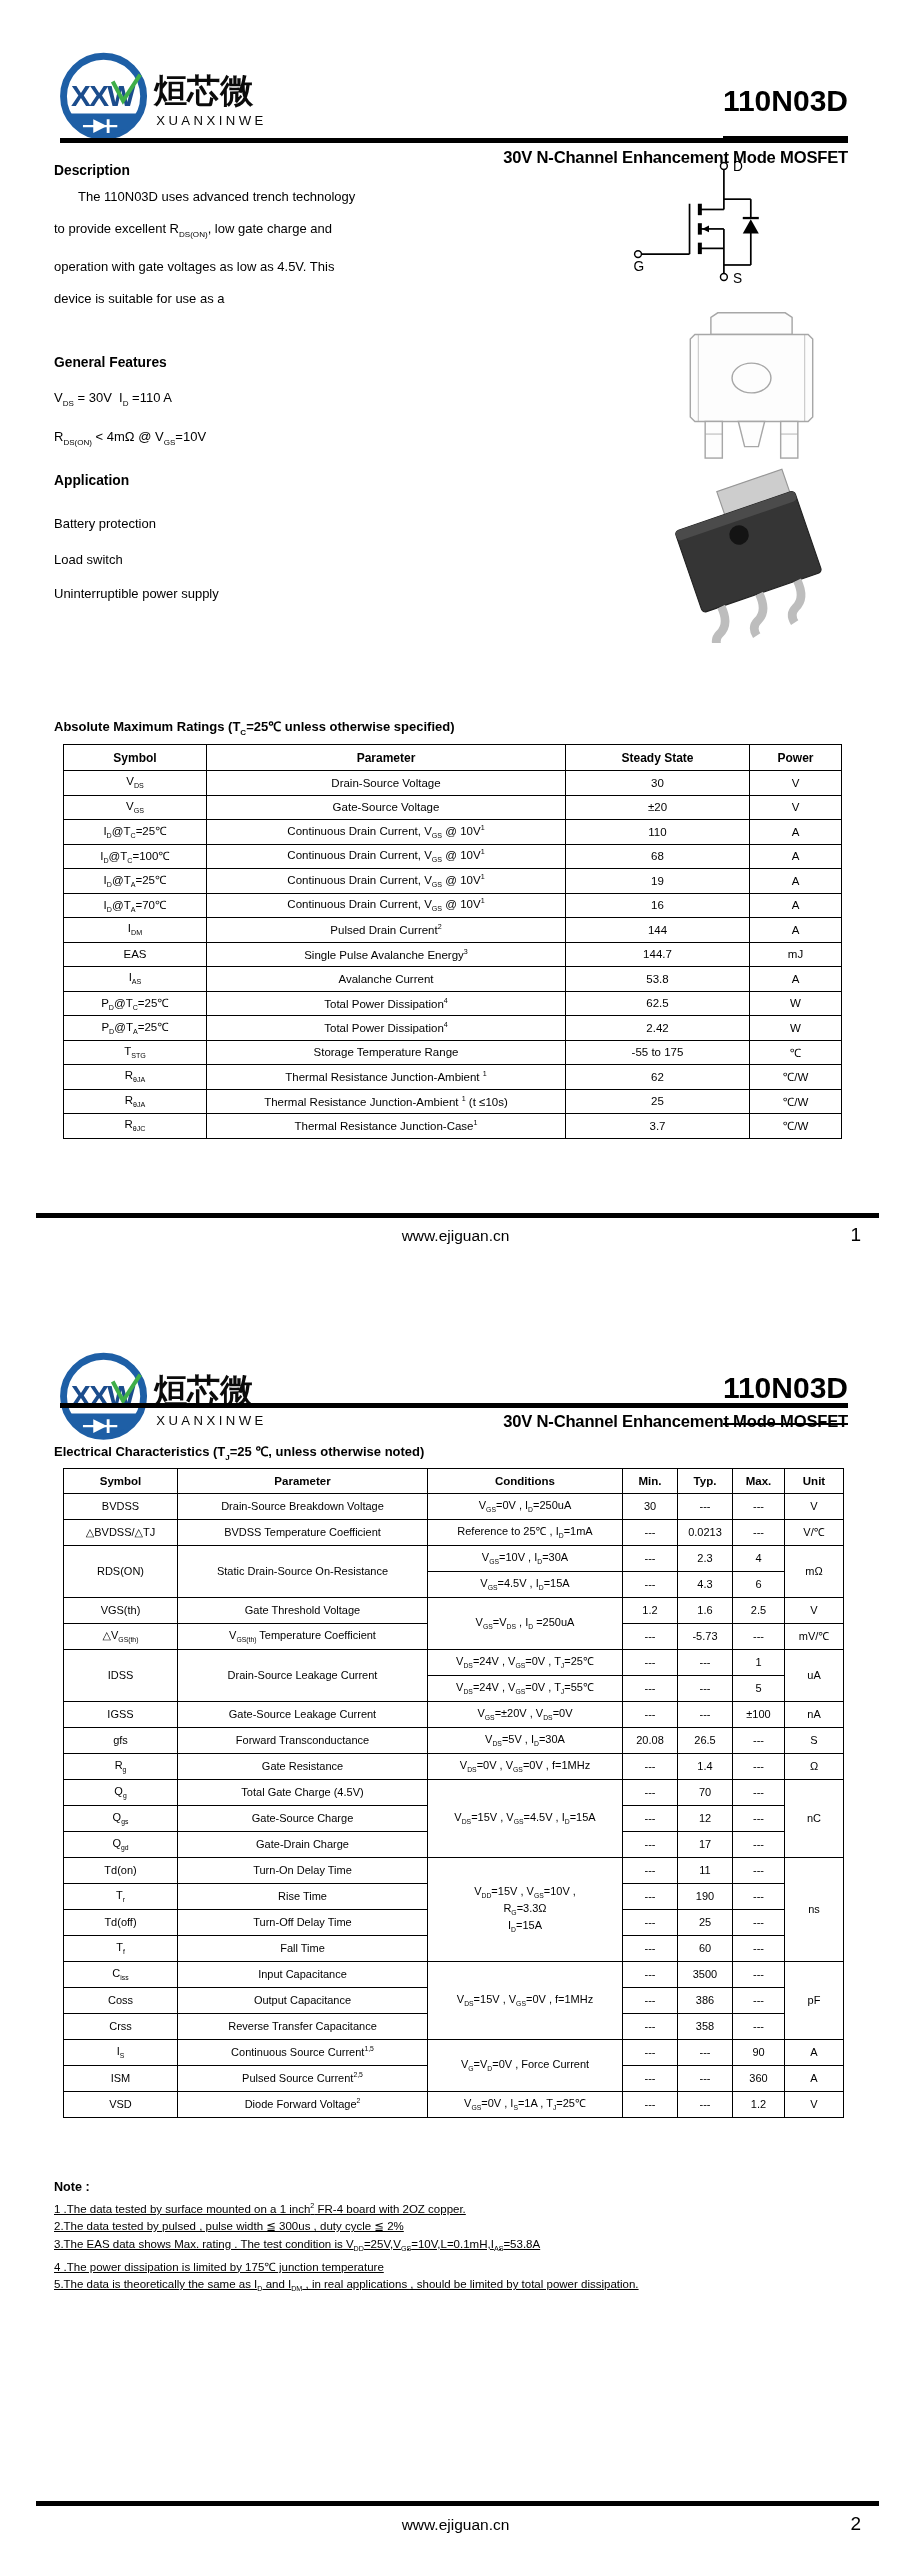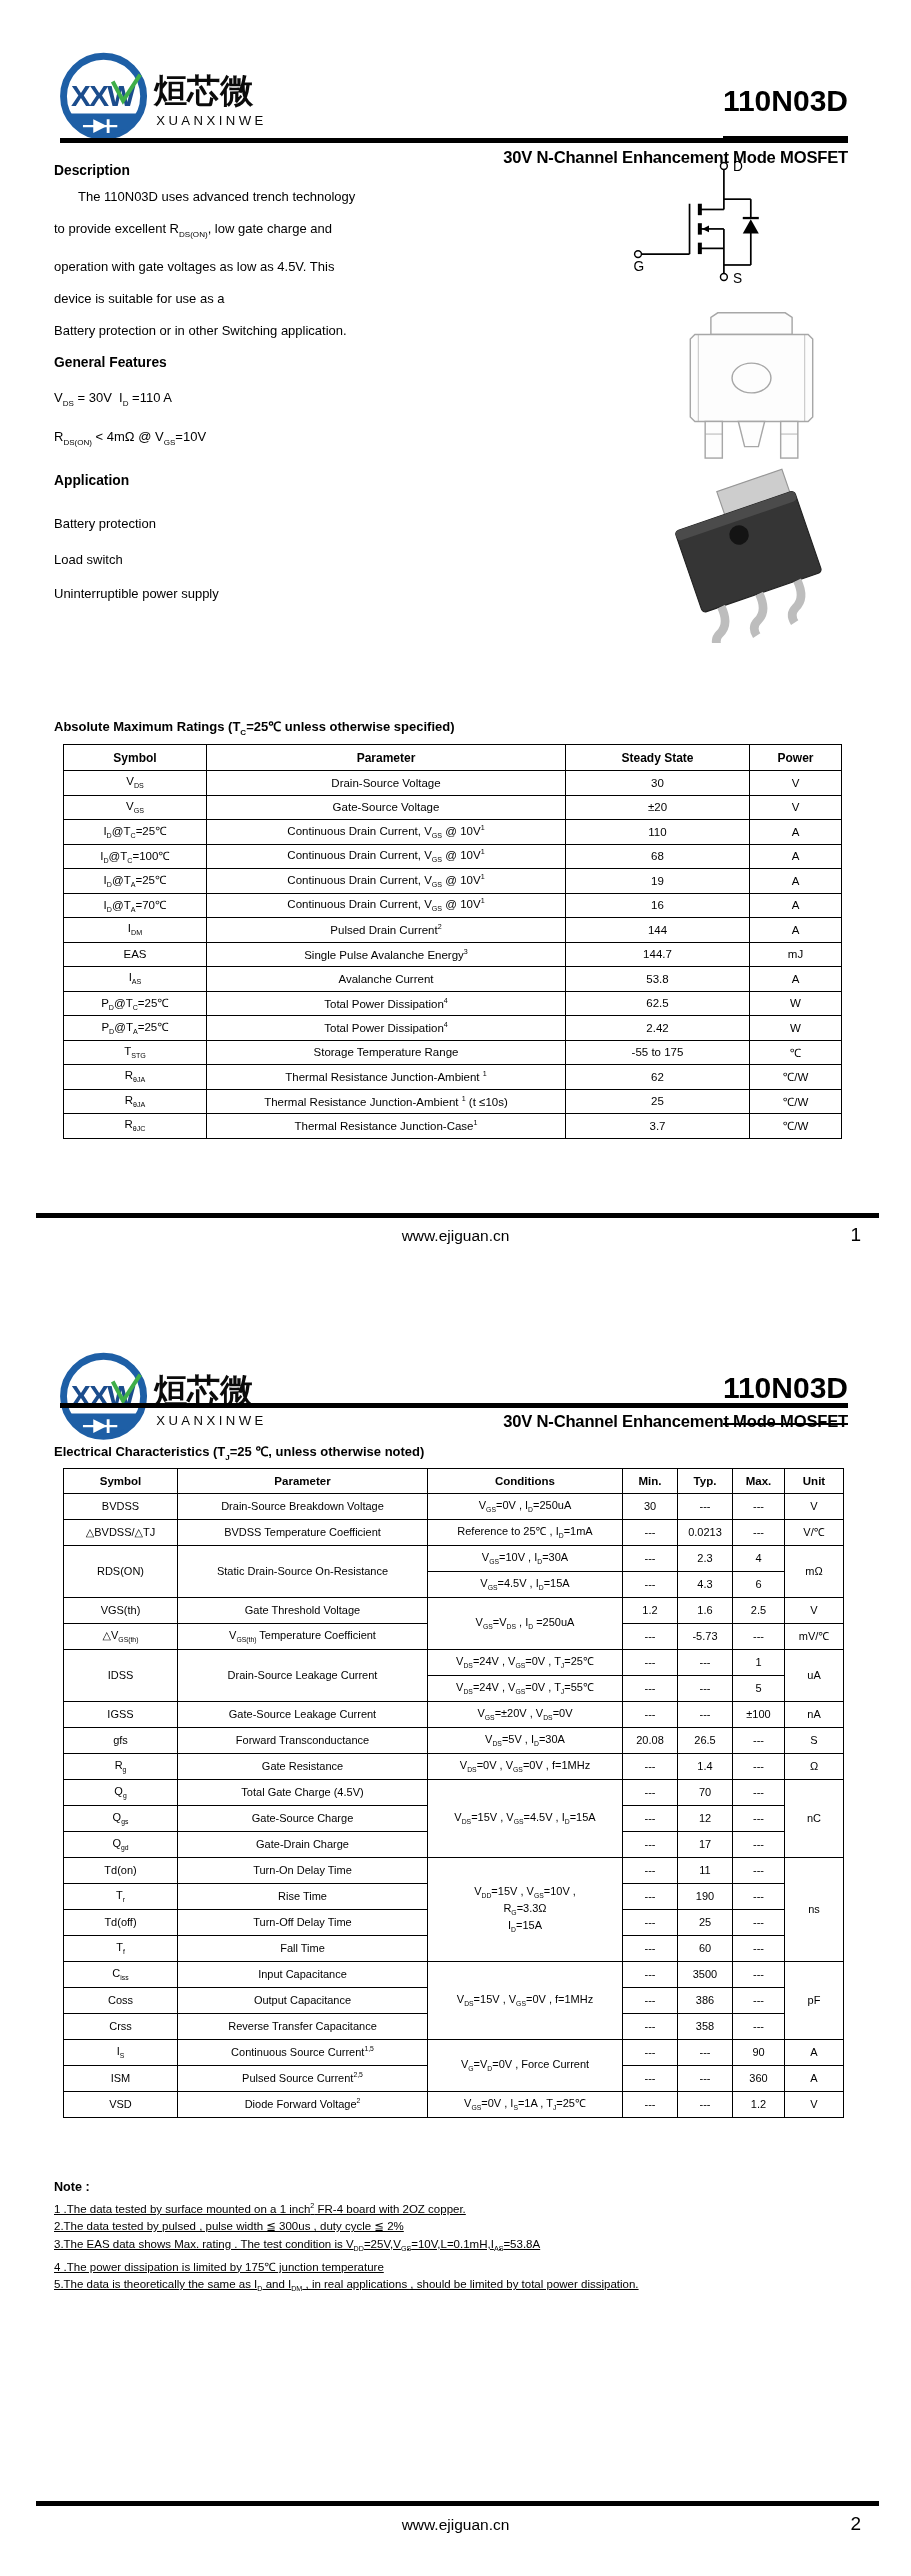--- a/index.html
+++ b/index.html
@@ -64,21 +64,20 @@
 
     <div class="abs subtitle" style="right:63px;top:148px;">30V N-Channel Enhancement Mode MOSFET</div>
 
     <div class="abs h-sec" style="left:54px;top:163px;">Description</div>
 
     <div class="abs body-text desc-lines" style="left:54px;top:181px;">
       <div class="desc-indent">The 110N03D uses advanced trench technology</div>
       <div>to provide excellent R<sub>DS(ON)</sub>, low gate charge and</div>
       <div>operation with gate voltages as low as 4.5V. This</div>
       <div>device is suitable for use as a</div>
-      <div>Battery protection or in other Switching application.</div>
     </div>
 
     <div class="abs h-sec" style="left:54px;top:355px;">General Features</div>
     <div class="abs body-text" style="left:54px;top:390px;">V<sub>DS</sub> = 30V&nbsp; I<sub>D</sub> =110 A</div>
     <div class="abs body-text" style="left:54px;top:429px;">R<sub>DS(ON)</sub> &lt; 4mΩ @ V<sub>GS</sub>=10V</div>
 
     <div class="abs h-sec" style="left:54px;top:473px;">Application</div>
     <div class="abs body-text" style="left:54px;top:516px;">Battery protection</div>
     <div class="abs body-text" style="left:54px;top:552px;">Load switch</div>
     <div class="abs body-text" style="left:54px;top:586px;">Uninterruptible power supply</div>

